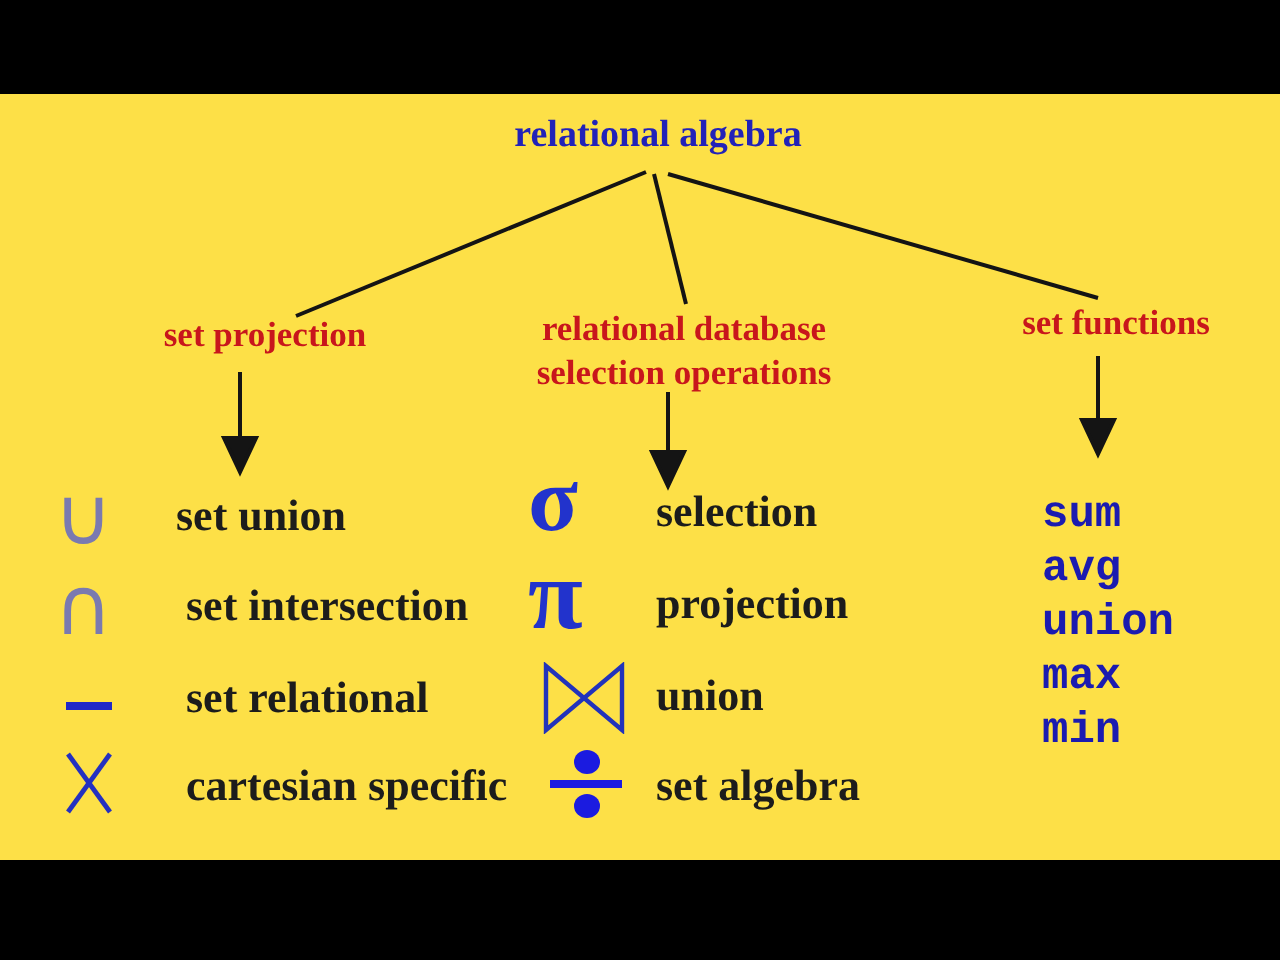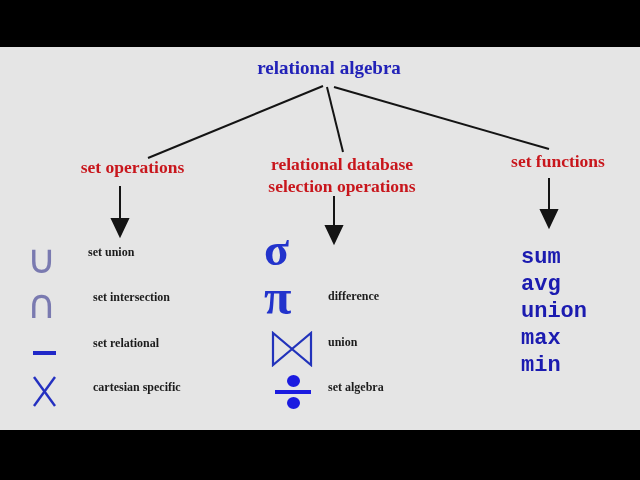--- a/index.html
+++ b/index.html
@@ -1,28 +1,28 @@
 <!DOCTYPE html>
 <html><head>
 <meta charset="utf-8">
 <style>
   html,body{margin:0;padding:0;background:#000;}
-  .screen{position:relative;width:640px;height:480px;background:#e5e5e5;overflow:hidden;
+  .screen{position:relative;width:640px;height:480px;background:#fde047;overflow:hidden;
           font-family:"Liberation Serif","DejaVu Serif",serif;}
   .bar{position:absolute;left:0;width:640px;background:#000000;}
   .bar-top{top:0;height:47px;}
   .bar-bottom{top:430px;height:50px;}
   .abs{position:absolute;}
   .root-label{left:209px;top:57px;width:240px;text-align:center;
               font-size:19px;font-weight:bold;color:#2222b8;}
   .red-heading{font-size:17.5px;font-weight:bold;color:#c8161c;text-align:center;}
   .h-setops{left:40px;top:157px;width:185px;}
   .h-reldb{left:252px;top:153px;width:180px;line-height:22px;}
   .h-setfn{left:468px;top:151px;width:180px;}
-  .black-label{font-size:12px;font-weight:bold;color:#1c1c1c;white-space:nowrap;}
+  .black-label{font-size:22px;font-weight:bold;color:#1c1c1c;white-space:nowrap;}
   .sym-slate{color:#7a7ab0;font-family:"DejaVu Sans",sans-serif;font-size:40px;line-height:1;font-weight:normal;}
   .sym-serif{color:#2233cc;font-weight:bold;line-height:1;}
   .minus-bar{left:33px;top:351px;width:23px;height:4px;background:#2028c8;}
   .div-dot{width:13px;height:12px;border-radius:50%;background:#1b1be0;}
   .div-bar{width:36px;height:4px;background:#1b1be0;}
   .blue-words{left:521px;top:244px;font-size:22px;font-weight:bold;color:#1b1bb0;line-height:27px;font-family:Liberation Mono, monospace;}
   svg{display:block;}
   .overlay{left:0;top:0;width:640px;height:480px;pointer-events:none;}
 </style>
 </head>
@@ -45,21 +45,21 @@
       <line x1="334" y1="196" x2="334" y2="227"></line>
       <polygon points="326,226 342,226 334,243"></polygon>
 
       <line x1="549" y1="178" x2="549" y2="211"></line>
       <polygon points="541,210 557,210 549,227"></polygon>
     </g>
   </svg>
 
   <div class="abs root-label">relational algebra</div>
 
-  <div class="abs red-heading h-setops">set operations</div>
+  <div class="abs red-heading h-setops">set projection</div>
   <div class="abs red-heading h-reldb">
     <div>relational database</div>
     <div>selection operations</div>
   </div>
   <div class="abs red-heading h-setfn">set functions</div>
 
   <span class="abs sym-slate" style="left:27px;top:239px;">∪</span>
   <span class="abs black-label" style="left:88px;top:245px;">set union</span>
 
   <span class="abs sym-slate" style="left:27px;top:284px;">∩</span>
@@ -70,23 +70,24 @@
 
   <svg class="abs" style="left:31px;top:374px;" width="28" height="36" viewBox="0 0 28 36">
     <g stroke="#2430c0" stroke-width="2.4" fill="none">
       <line x1="3" y1="3" x2="24" y2="32"></line>
       <line x1="24" y1="3" x2="3" y2="32"></line>
     </g>
   </svg>
   <span class="abs black-label" style="left:93px;top:380px;">cartesian specific</span>
 
   <span class="abs sym-serif" style="left:264px;top:227px;font-size:46px;">σ</span>
+  <span class="abs black-label" style="left:328px;top:243px;">selection</span>
 
   <span class="abs sym-serif" style="left:264px;top:272px;font-size:50px;">π</span>
-  <span class="abs black-label" style="left:328px;top:289px;">difference</span>
+  <span class="abs black-label" style="left:328px;top:289px;">projection</span>
 
   <svg class="abs" style="left:271px;top:331px;" width="42" height="36" viewBox="0 0 42 36">
     <g stroke="#2233bb" stroke-width="2.2" fill="none" stroke-linejoin="miter">
       <polygon points="2,2 2,34 21,18"></polygon>
       <polygon points="40,2 40,34 21,18"></polygon>
     </g>
   </svg>
   <span class="abs black-label" style="left:328px;top:335px;">union</span>
 
   <div class="abs" style="left:275px;top:375px;width:36px;display:flex;flex-direction:column;align-items:center;">

